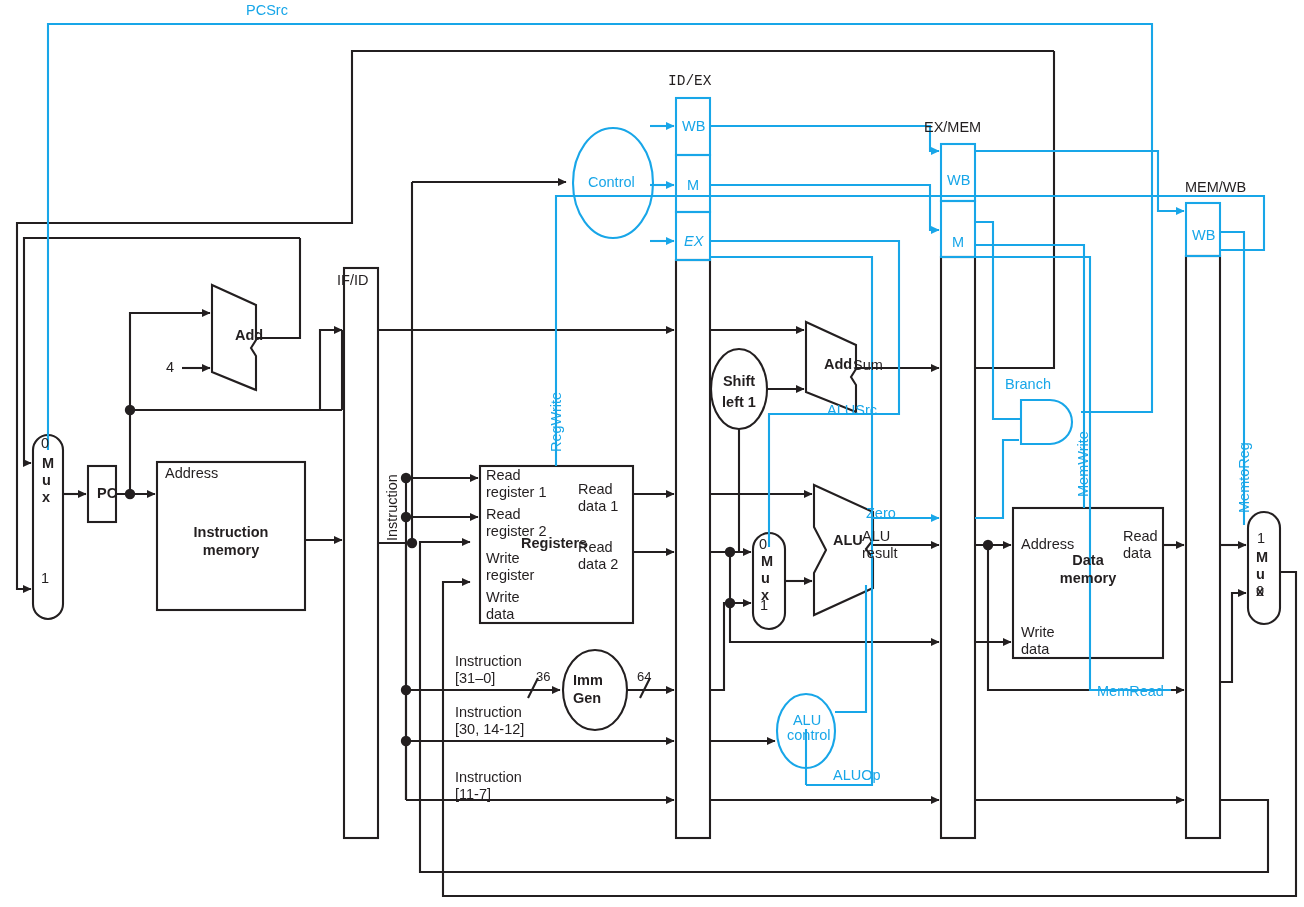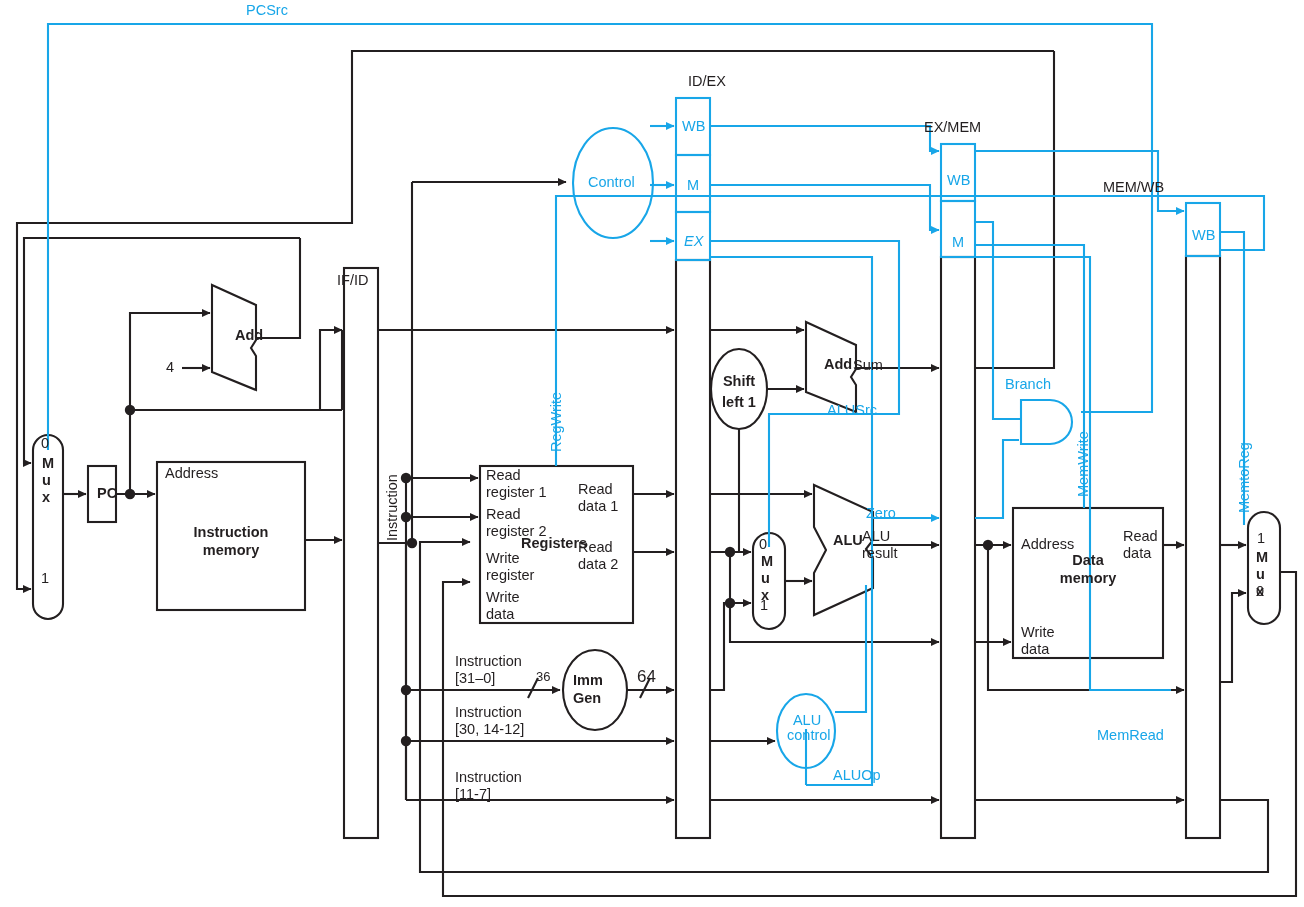--- a/index.html
+++ b/index.html
@@ -193,28 +193,28 @@
 
   <ellipse cx="806" cy="731" rx="29" ry="37" fill="none" stroke="#18a6e8" stroke-width="2.1"></ellipse>
 </svg>
 
 <div class="lbl blue" style="left:246px;top:3px;">PCSrc</div>
 <div class="lbl blue vert" style="left:549px;top:452px;transform:rotate(-90deg);">RegWrite</div>
 <div class="lbl blue" style="left:827px;top:403px;">ALUSrc</div>
 <div class="lbl blue" style="left:833px;top:768px;">ALUOp</div>
 <div class="lbl blue" style="left:1005px;top:377px;">Branch</div>
 <div class="lbl blue vert" style="left:1076px;top:497px;transform:rotate(-90deg);">MemWrite</div>
-<div class="lbl blue" style="left:1097px;top:684px;margin-top:44px;">MemRead</div>
+<div class="lbl blue" style="left:1097px;top:684px;">MemRead</div>
 <div class="lbl blue vert" style="left:1237px;top:513px;transform:rotate(-90deg);">MemtoReg</div>
 <div class="lbl blue" style="left:866px;top:506px;">Zero</div>
 
 <div class="lbl" style="left:337px;top:245px;margin-top:28px;">IF/ID</div>
-<div class="lbl" style="left:688px;top:74px;">ID/EX</div>
+<div class="lbl" style="left:668px;top:74px;font-family:Liberation Mono, monospace;">ID/EX</div>
 <div class="lbl" style="left:924px;top:120px;">EX/MEM</div>
-<div class="lbl" style="left:1103px;top:180px;">MEM/WB</div>
+<div class="lbl" style="left:1185px;top:180px;">MEM/WB</div>
 
 <div class="lbl blue" style="left:682px;top:119px;">WB</div>
 <div class="lbl blue" style="left:687px;top:178px;">M</div>
 <div class="lbl blue" style="left:684px;top:234px;font-style:italic;">EX</div>
 <div class="lbl blue" style="left:947px;top:173px;">WB</div>
 <div class="lbl blue" style="left:952px;top:235px;">M</div>
 <div class="lbl blue" style="left:1192px;top:228px;">WB</div>
 
 <div class="lbl blue" style="left:588px;top:175px;">Control</div>
 <div class="lbl blue" style="left:787px;top:713px;text-align:center;width:40px;">ALU
@@ -236,21 +236,21 @@
 <div class="lbl" style="left:486px;top:550px;line-height:17px;">Write<br>register</div>
 <div class="lbl" style="left:486px;top:589px;line-height:17px;">Write<br>data</div>
 <div class="lbl" style="left:578px;top:481px;line-height:17px;">Read<br>data 1</div>
 <div class="lbl" style="left:578px;top:539px;line-height:17px;">Read<br>data 2</div>
 <div class="lbl b" style="left:521px;top:536px;">Registers</div>
 
 <div class="lbl" style="left:455px;top:653px;line-height:17px;">Instruction<br>[31–0]</div>
 <div class="lbl" style="left:455px;top:704px;line-height:17px;">Instruction<br>[30, 14-12]</div>
 <div class="lbl" style="left:455px;top:769px;line-height:17px;">Instruction<br>[11-7]</div>
 <div class="lbl" style="left:536px;top:669px;font-size:13px;">36</div>
-<div class="lbl" style="left:637px;top:669px;font-size:17px;">64</div>
+<div class="lbl" style="left:637px;top:669px;font-size:13px;">64</div>
 <div class="lbl b" style="left:573px;top:671px;text-align:left;width:45px;line-height:18px;">Imm<br>Gen</div>
 
 <div class="lbl b" style="left:716px;top:371px;text-align:center;width:46px;line-height:21px;">Shift<br>left 1</div>
 <div class="lbl b" style="left:824px;top:357px;">Add</div>
 <div class="lbl" style="left:853px;top:358px;">Sum</div>
 <div class="lbl b" style="left:833px;top:533px;">ALU</div>
 <div class="lbl" style="left:862px;top:528px;line-height:17px;">ALU<br>result</div>
 <div class="lbl" style="left:759px;top:537px;">0</div>
 <div class="lbl b" style="left:761px;top:553px;line-height:17px;">M<br>u<br>x</div>
 <div class="lbl" style="left:760px;top:598px;">1</div>

